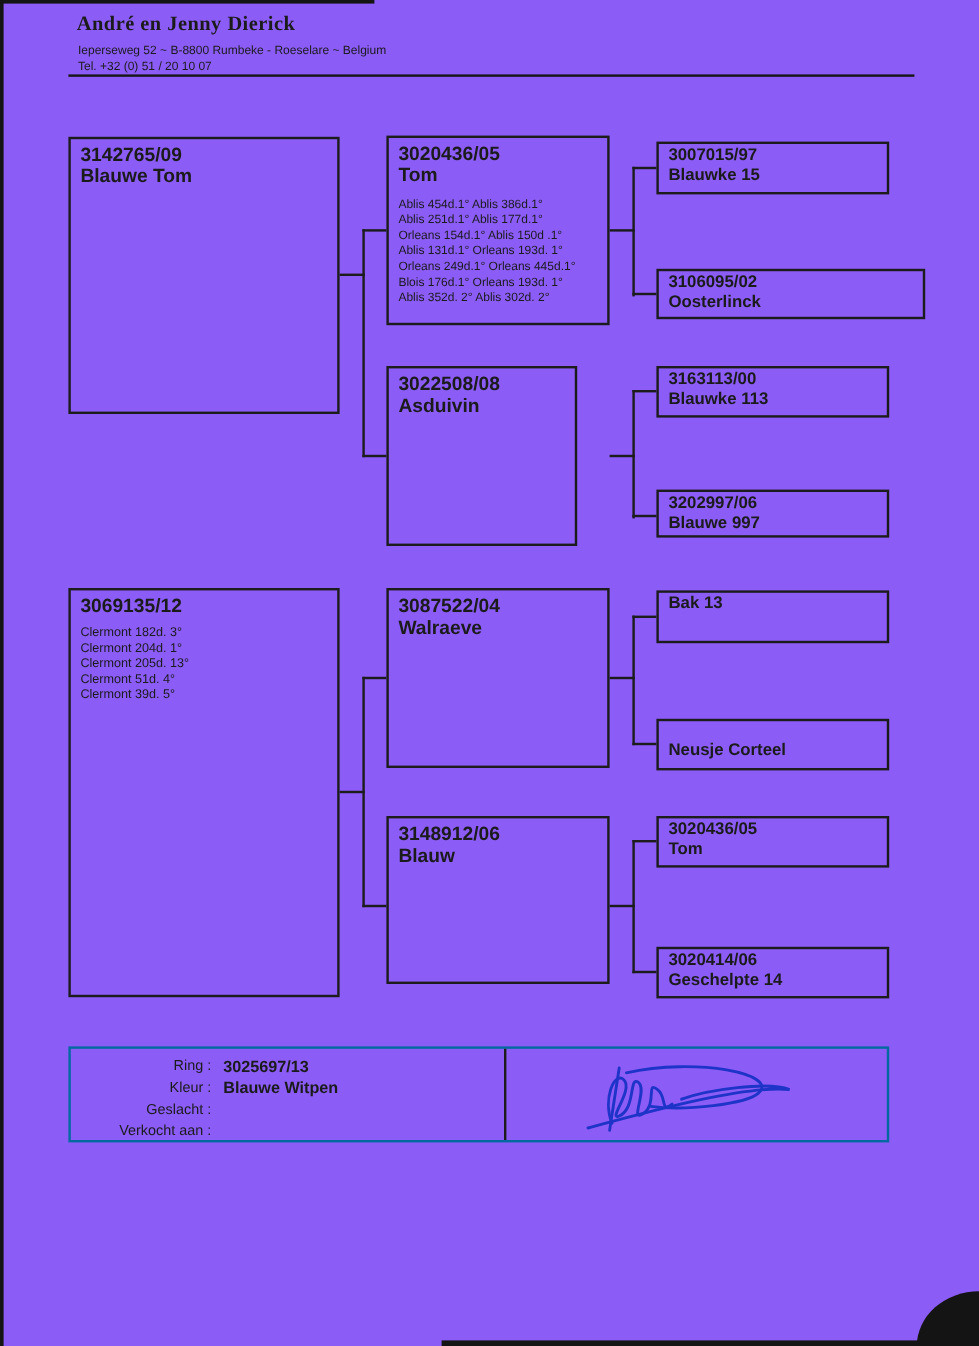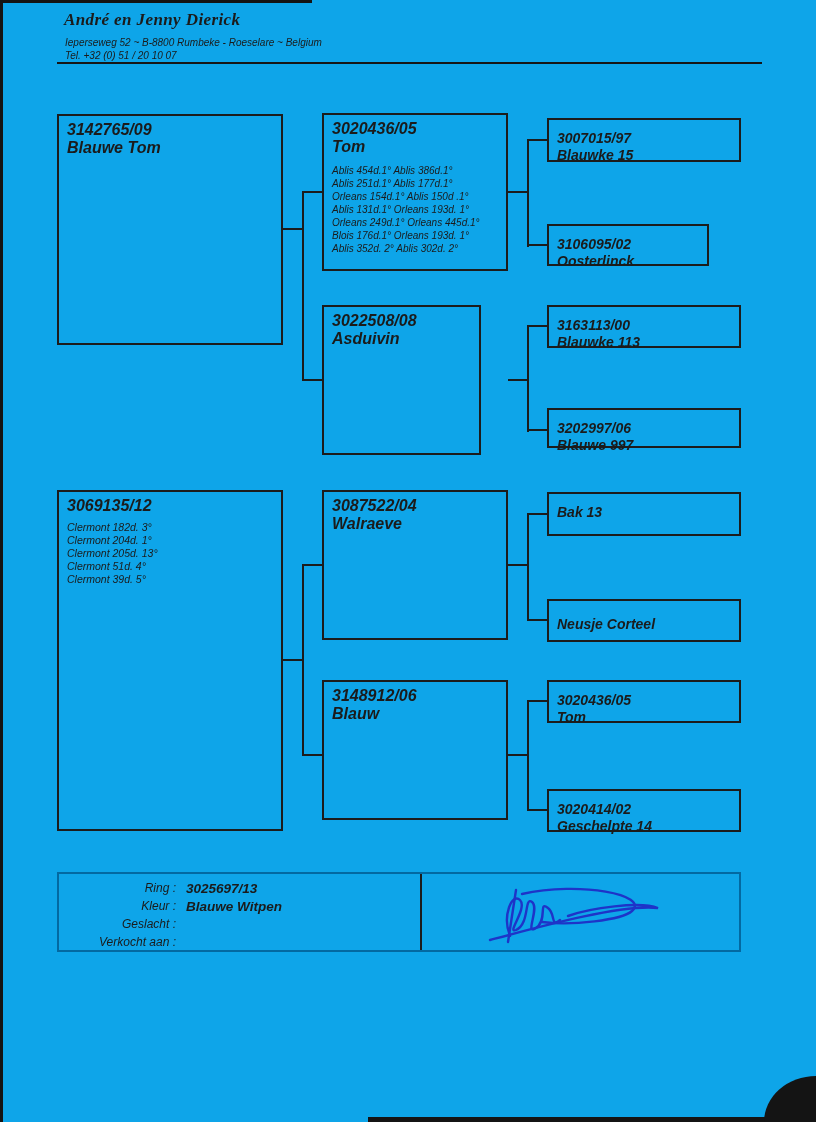--- a/index.html
+++ b/index.html
@@ -1,21 +1,21 @@
 <!DOCTYPE html>
 <html><head>
 <meta charset="utf-8">
 <title>Pedigree</title>
 <style>
   * { margin:0; padding:0; box-sizing:border-box; }
   html,body { background:#d8d8d8; }
   body { width:816px; height:1122px; font-family:"Liberation Sans", sans-serif; }
   .page {
     position:relative; width:816px; height:1122px;
-    background:#0ea5e9; color:#1b1b1b; overflow:hidden;font-style:italic;
+    background:#8b5cf6; color:#1b1b1b; overflow:hidden;
   }
   
   .edge-left  { position:absolute; left:0; top:0; width:3px; height:1122px; background:#141414; }
   .edge-top   { position:absolute; left:0; top:0; width:312px; height:3px; background:#141414; }
   .edge-bottom{ position:absolute; left:368px; top:1117px; width:448px; height:5px; background:#141414; }
   .corner-blob{ position:absolute; right:0; bottom:0; width:52px; height:46px; background:#141414; border-top-left-radius:100%; }
 
   
   .lh-name {
     position:absolute; left:64px; top:10px;
@@ -23,21 +23,21 @@
     font-size:17px; letter-spacing:0.4px;
   }
   .lh-addr { position:absolute; left:65px; top:37px; font-size:10px; }
   .lh-tel  { position:absolute; left:65px; top:50px; font-size:10px; }
   .lh-rule { position:absolute; left:57px; top:62px; width:705px; height:2px; background:#161616; }
 
   
   .pbox { position:absolute; border:2px solid #1c1c1c; padding:5px 8px; background:transparent; }
   .ring, .pname { font-weight:bold; font-size:16px; line-height:18px; white-space:nowrap; }
   .g3 .ring, .g3 .pname { font-size:14px; line-height:17px; }
-  .g3 { padding:10px 8px; }
+  .g3 { padding:0 8px; }
   .g3.low { padding-top:15px; }
   .results { margin-top:8px; font-size:10px; line-height:13px; white-space:nowrap; }
   .results.big { font-size:10.5px; margin-top:6px; }
 
   
   .hl, .vl { position:absolute; background:#1c1c1c; }
   .hl { height:2px; }
   .vl { width:2px; }
 
   
@@ -109,21 +109,21 @@
 
   <div class="pbox" style="left:322px;top:680px;width:186px;height:140px">
     <div class="ring">3148912/06</div>
     <div class="pname">Blauw</div>
   </div>
 
   <div class="pbox g3" style="left:547px;top:118px;width:194px;height:44px">
     <div class="ring">3007015/97</div>
     <div class="pname">Blauwke 15</div>
   </div>
-  <div class="pbox g3" style="left:547px;top:224px;width:162px;height:42px">
+  <div class="pbox g3" style="left:547px;top:224px;width:224px;height:42px">
     <div class="ring">3106095/02</div>
     <div class="pname">Oosterlinck</div>
   </div>
   <div class="pbox g3" style="left:547px;top:305px;width:194px;height:43px">
     <div class="ring">3163113/00</div>
     <div class="pname">Blauwke 113</div>
   </div>
   <div class="pbox g3" style="left:547px;top:408px;width:194px;height:40px">
     <div class="ring">3202997/06</div>
     <div class="pname">Blauwe 997</div>
@@ -134,21 +134,21 @@
   </div>
   <div class="pbox g3 low" style="left:547px;top:599px;width:194px;height:43px">
     <div class="ring"></div>
     <div class="pname">Neusje Corteel</div>
   </div>
   <div class="pbox g3" style="left:547px;top:680px;width:194px;height:43px">
     <div class="ring">3020436/05</div>
     <div class="pname">Tom</div>
   </div>
   <div class="pbox g3" style="left:547px;top:789px;width:194px;height:43px">
-    <div class="ring">3020414/02</div>
+    <div class="ring">3020414/06</div>
     <div class="pname">Geschelpte 14</div>
   </div>
 
   <div class="hl" style="left:283px;top:228px;width:21px"></div>
   <div class="vl" style="left:302px;top:191px;height:190px"></div>
   <div class="hl" style="left:302px;top:191px;width:20px"></div>
   <div class="hl" style="left:302px;top:379px;width:20px"></div>
 
   <div class="hl" style="left:508px;top:191px;width:21px"></div>
   <div class="vl" style="left:527px;top:139px;height:108px"></div>

